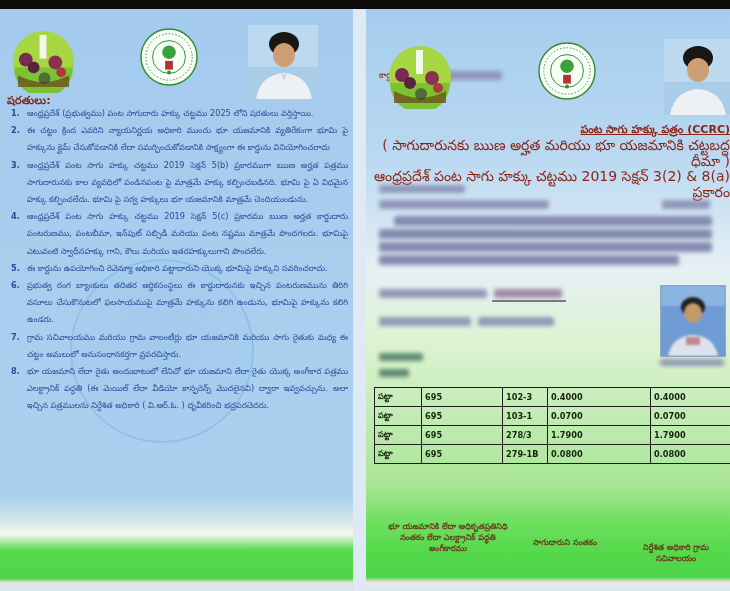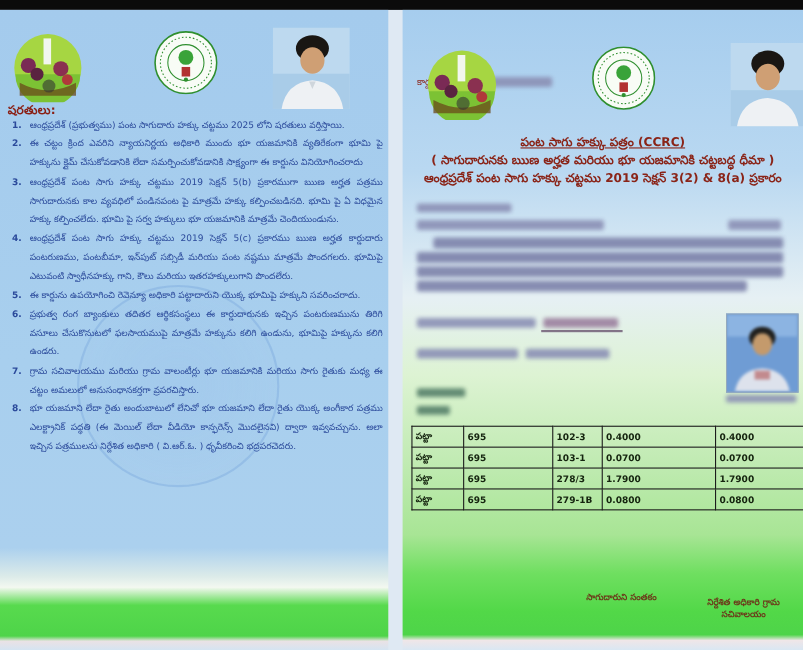--- a/index.html
+++ b/index.html
@@ -51,23 +51,23 @@
     color:#2b4a9b; font-weight:bold;
   }
 
   .rp-cardno { position:absolute; top:13px; left:13px; font-size:8.5px; font-weight:normal; color:#8a2418;margin-top:48px; }
   .rd { position:absolute; background:#8b90b5; border-radius:2px; filter:blur(2px); opacity:.9; }
   .rd.inline { position:static; display:inline-block; vertical-align:middle; margin-left:6px; }
   .rd.dark { background:#7d82aa; }
   .rd.greenish { background:#56806a; }
   .rd.pinkish { background:#9b7f9e; }
 
-  .rp-titleblock { position:absolute; top:112px; left:0; width:100%; text-align:center; color:#8a2418; }
+  .rp-titleblock { position:absolute; top:112px; left:0; width:100%; text-align:right; color:#8a2418; }
   .rp-title { font-size:11px; font-weight:bold; text-decoration:underline; line-height:17px; }
-  .rp-sub { font-size:11px; font-weight:bold; line-height:15.5px; }
+  .rp-sub { font-size:14px; font-weight:normal; line-height:15.5px; }
 
   .rp-photo {
     position:absolute; left:294px; top:276px; width:64px; height:70px;
     border:1px solid #93a8bd; overflow:hidden; background:#6f9cd4;
   }
   .rp-photo svg { display:block; filter:blur(1.3px); }
   .underline-mark { position:absolute; height:2px; background:#6a5570; opacity:.8; }
 
   table.rp-table {
     position:absolute; top:378px; left:8px; width:356px;
@@ -261,16 +261,17 @@
       <tr>
         <td>పట్టా</td>
         <td>695</td>
         <td>279-1B</td>
         <td>0.0800</td>
         <td>0.0800</td>
       </tr>
     </tbody>
       </table>
 
+    <div class="rp-sig sig1">భూ యజమానికి లేదా అధికృతప్రతినిధి సంతకం లేదా ఎలక్ట్రానిక్ పద్ధతి అంగీకారము</div>
     <div class="rp-sig sig2">సాగుదారుని సంతకం</div>
     <div class="rp-sig sig3">నిర్దేశిత అధికారి గ్రామ సచివాలయం</div>
   </div>
 </div>
 
 </body></html>

